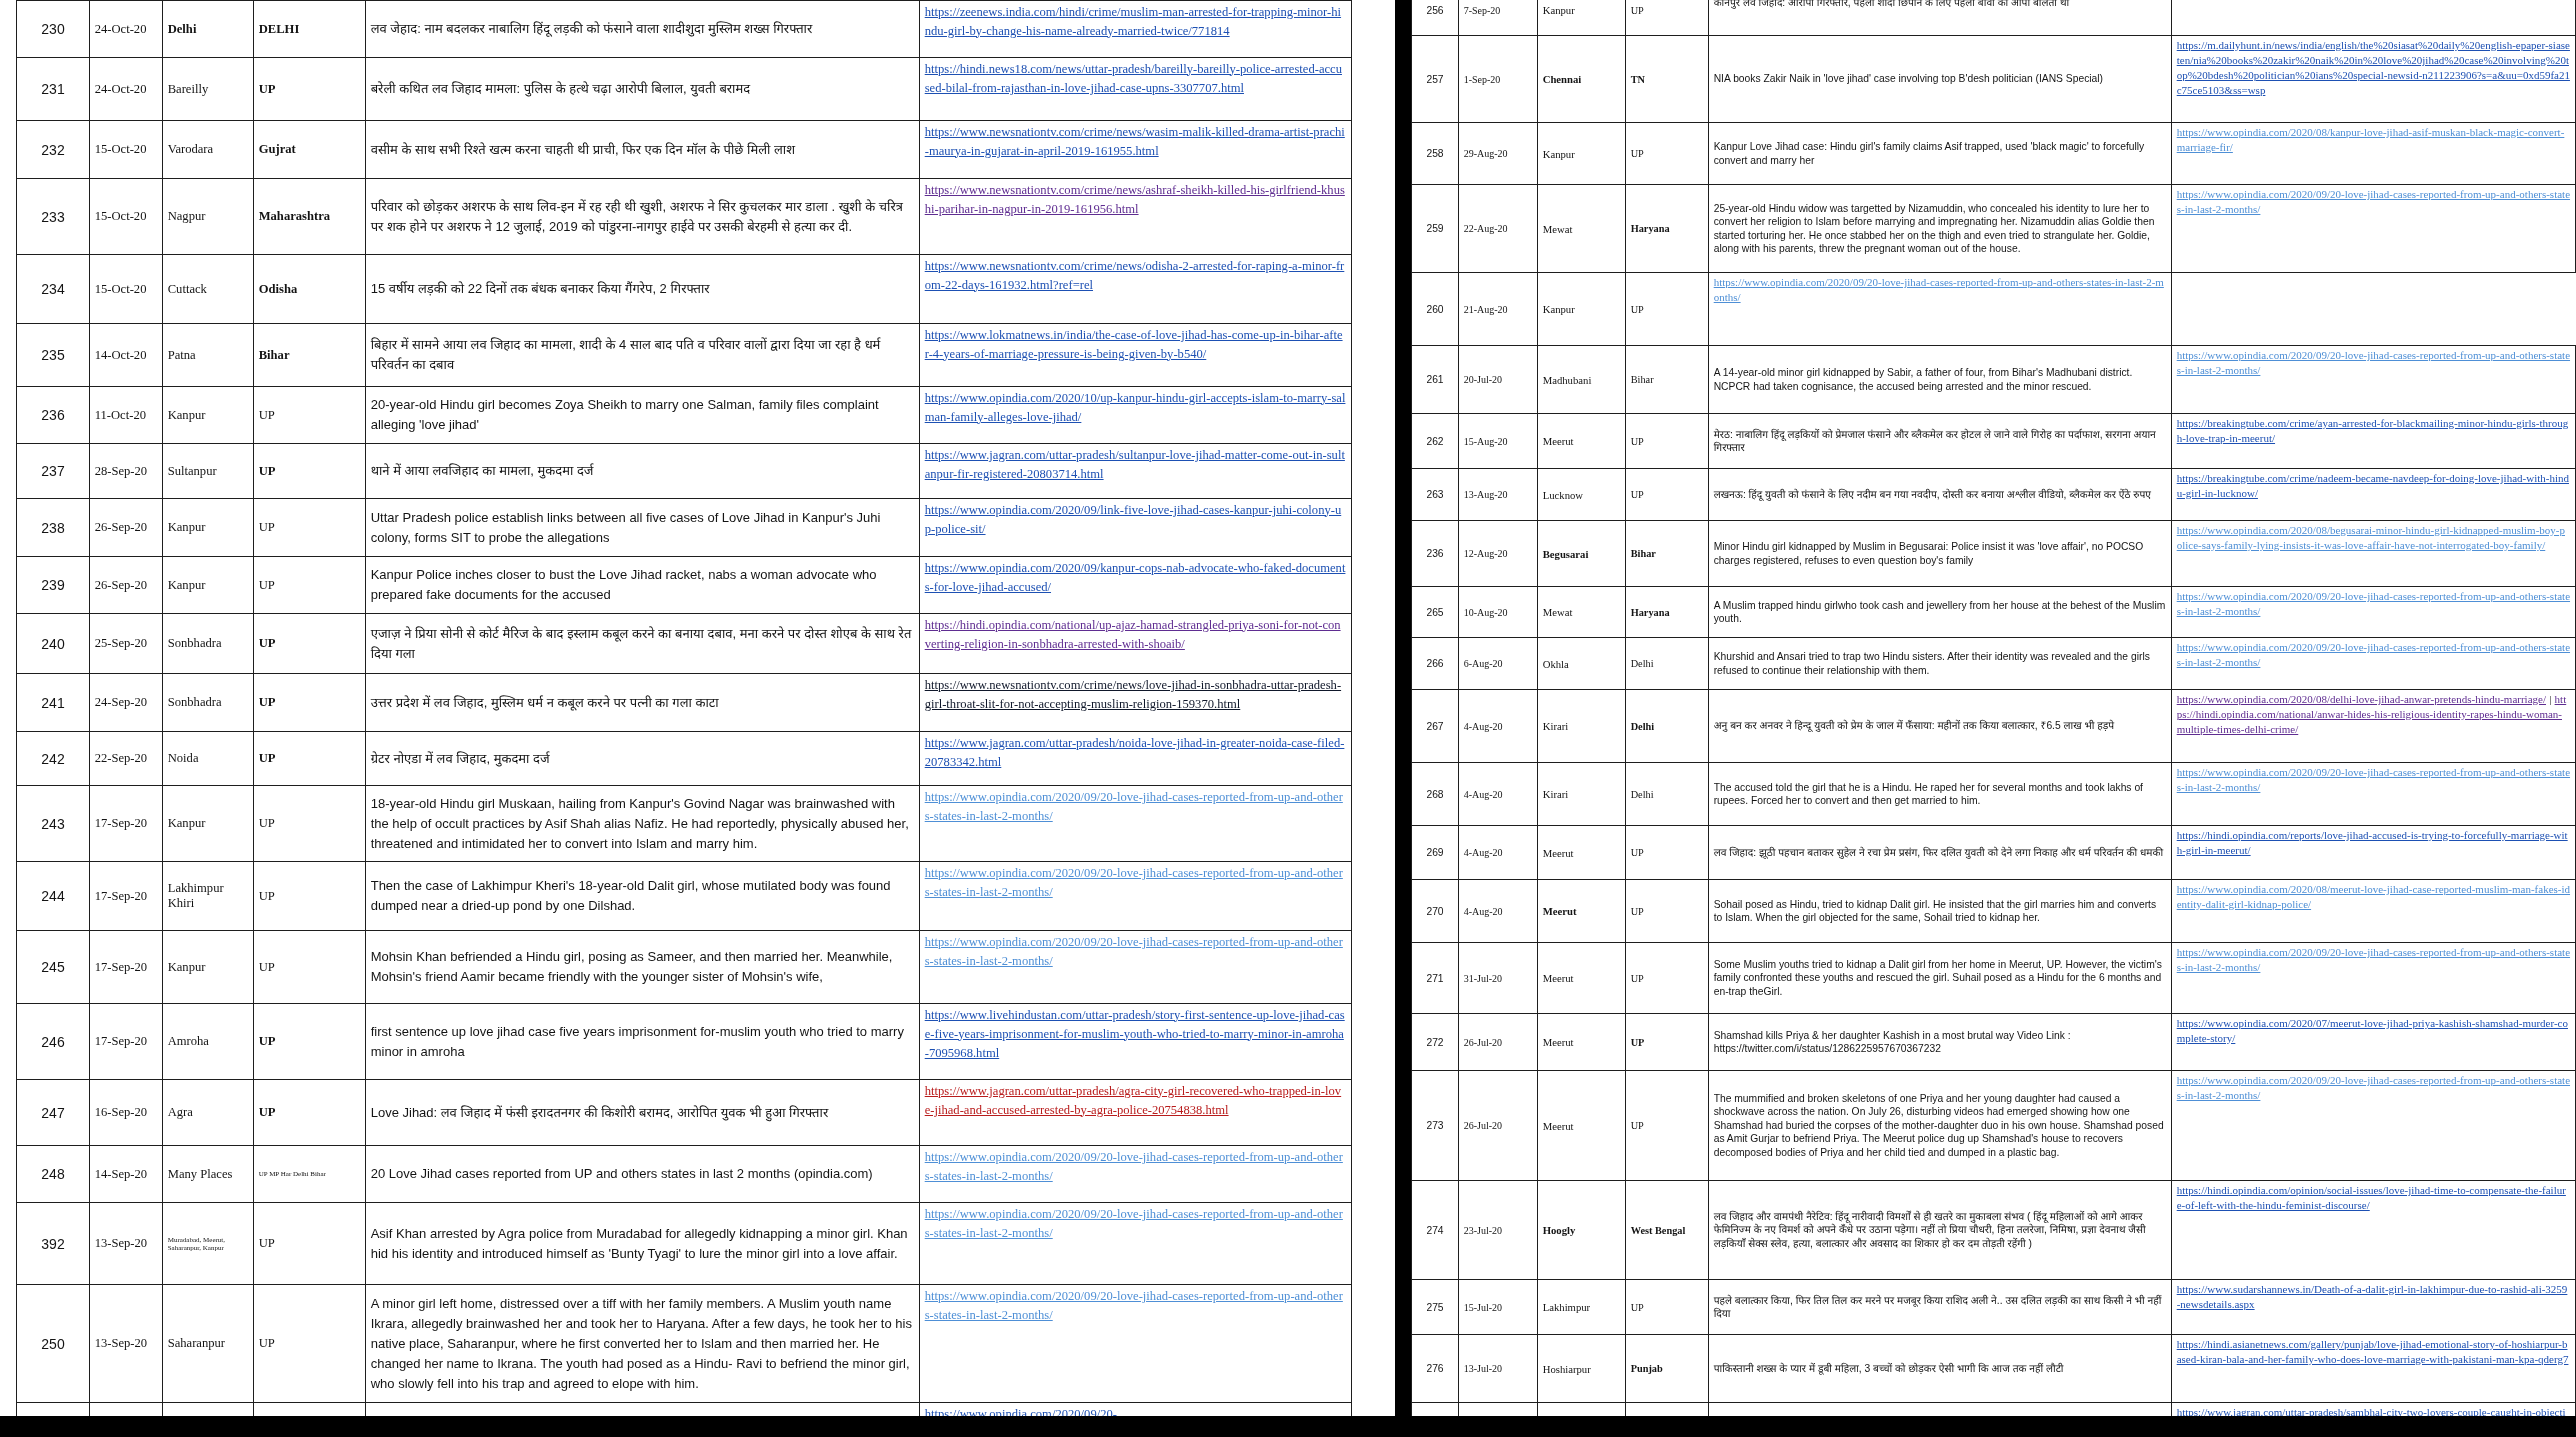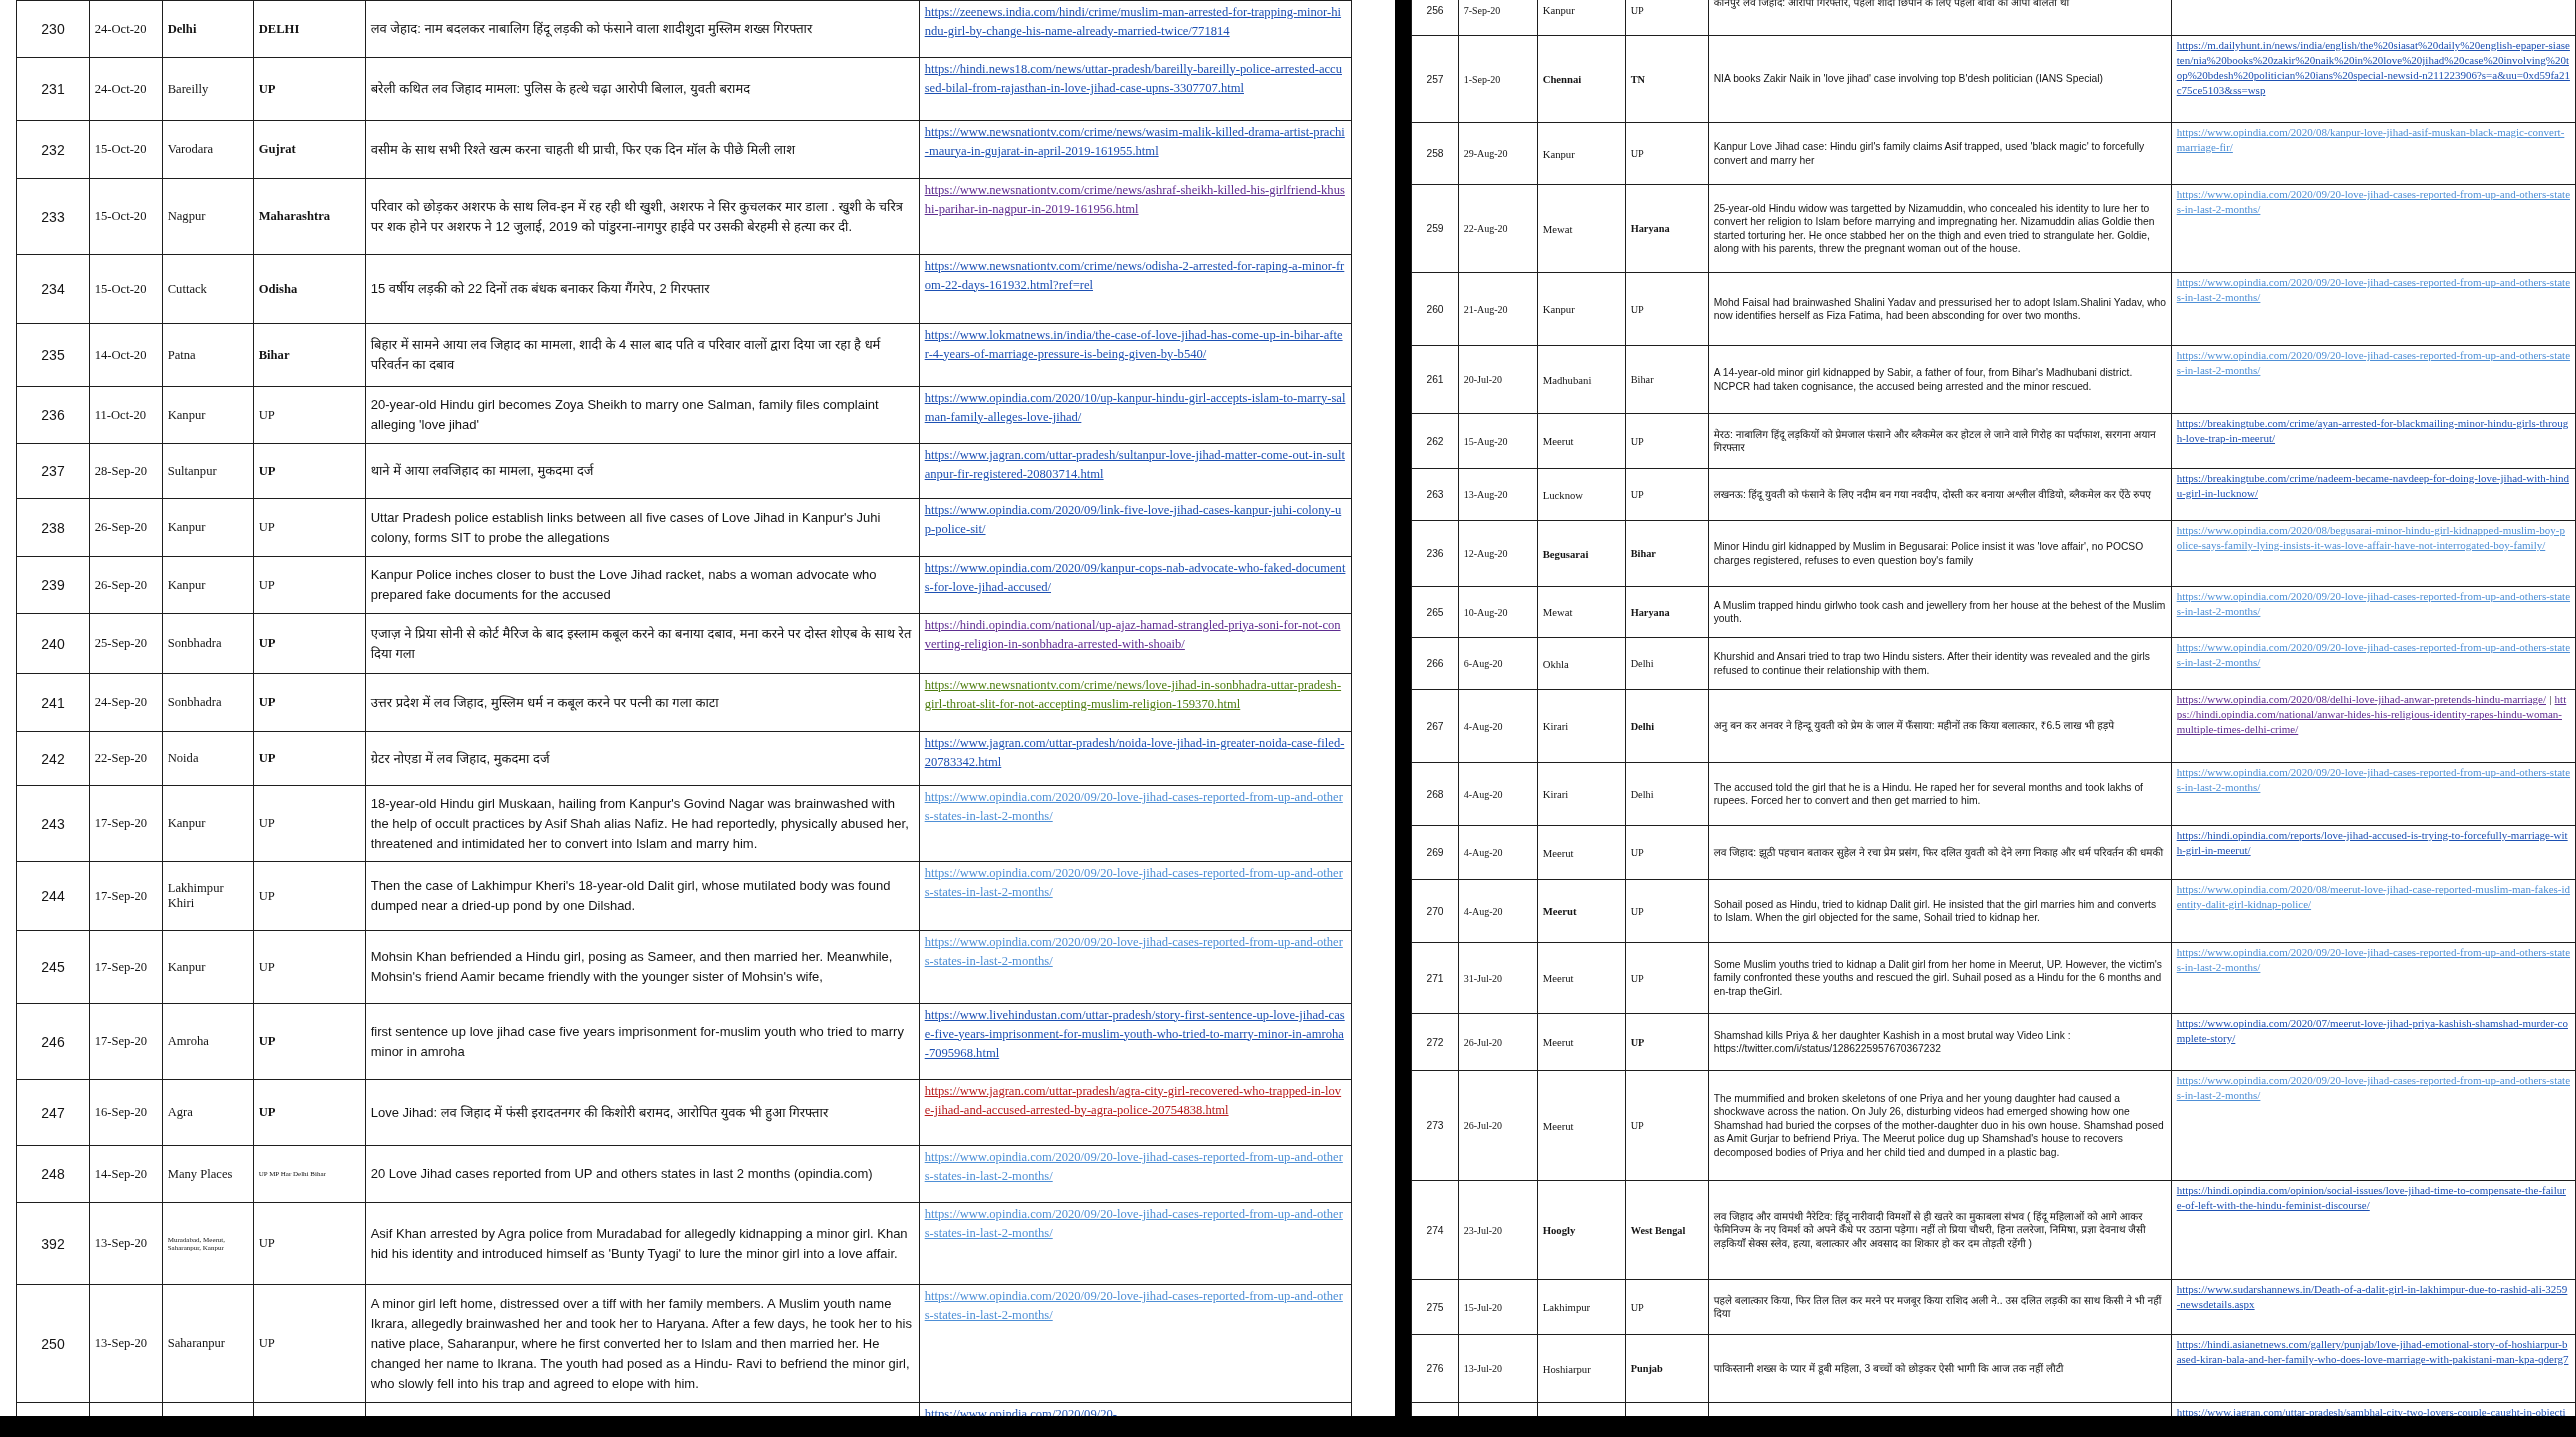--- a/index.html
+++ b/index.html
@@ -276,21 +276,21 @@
           <div class="cell city">
             <span>Sonbhadra</span>
           </div>
           <div class="cell state b">
             <span>UP</span>
           </div>
           <div class="cell desc">
             <span class="inner">उत्तर प्रदेश में लव जिहाद, मुस्लिम धर्म न कबूल करने पर पत्नी का गला काटा</span>
           </div>
           <div class="cell url top">
-            <span class="inner"><span class="lnk" style="color: #4d7c0f;">https://www.newsnationtv.com/crime/news/love-jihad-in-sonbhadra-uttar-pradesh-girl-throat-slit-for-not-accepting-muslim-religion-159370.html</span></span>
+            <span class="inner"><span class="lnk" style="color: #0f172a;">https://www.newsnationtv.com/crime/news/love-jihad-in-sonbhadra-uttar-pradesh-girl-throat-slit-for-not-accepting-muslim-religion-159370.html</span></span>
           </div>
         </div>
         <div class="row" style="height: 54px;">
           <div class="cell num">
             <span>242</span>
           </div>
           <div class="cell date">
             <span>22-Sep-20</span>
           </div>
           <div class="cell city">
@@ -574,23 +574,20 @@
             <span>260</span>
           </div>
           <div class="cell date">
             <span>21-Aug-20</span>
           </div>
           <div class="cell city">
             <span>Kanpur</span>
           </div>
           <div class="cell state">
             <span>UP</span>
-          </div>
-          <div class="cell desc">
-            <span class="inner">Mohd Faisal had brainwashed Shalini Yadav and pressurised her to adopt Islam.Shalini Yadav, who now identifies herself as  Fiza Fatima, had been absconding for over two months.</span>
           </div>
           <div class="cell url top">
             <span class="inner"><span class="lnk" style="color: rgb(78, 143, 214);">https://www.opindia.com/2020/09/20-love-jihad-cases-reported-from-up-and-others-states-in-last-2-months/</span></span>
           </div>
         </div>
         <div class="row" style="height: 68px;">
           <div class="cell num">
             <span>261</span>
           </div>
           <div class="cell date">

